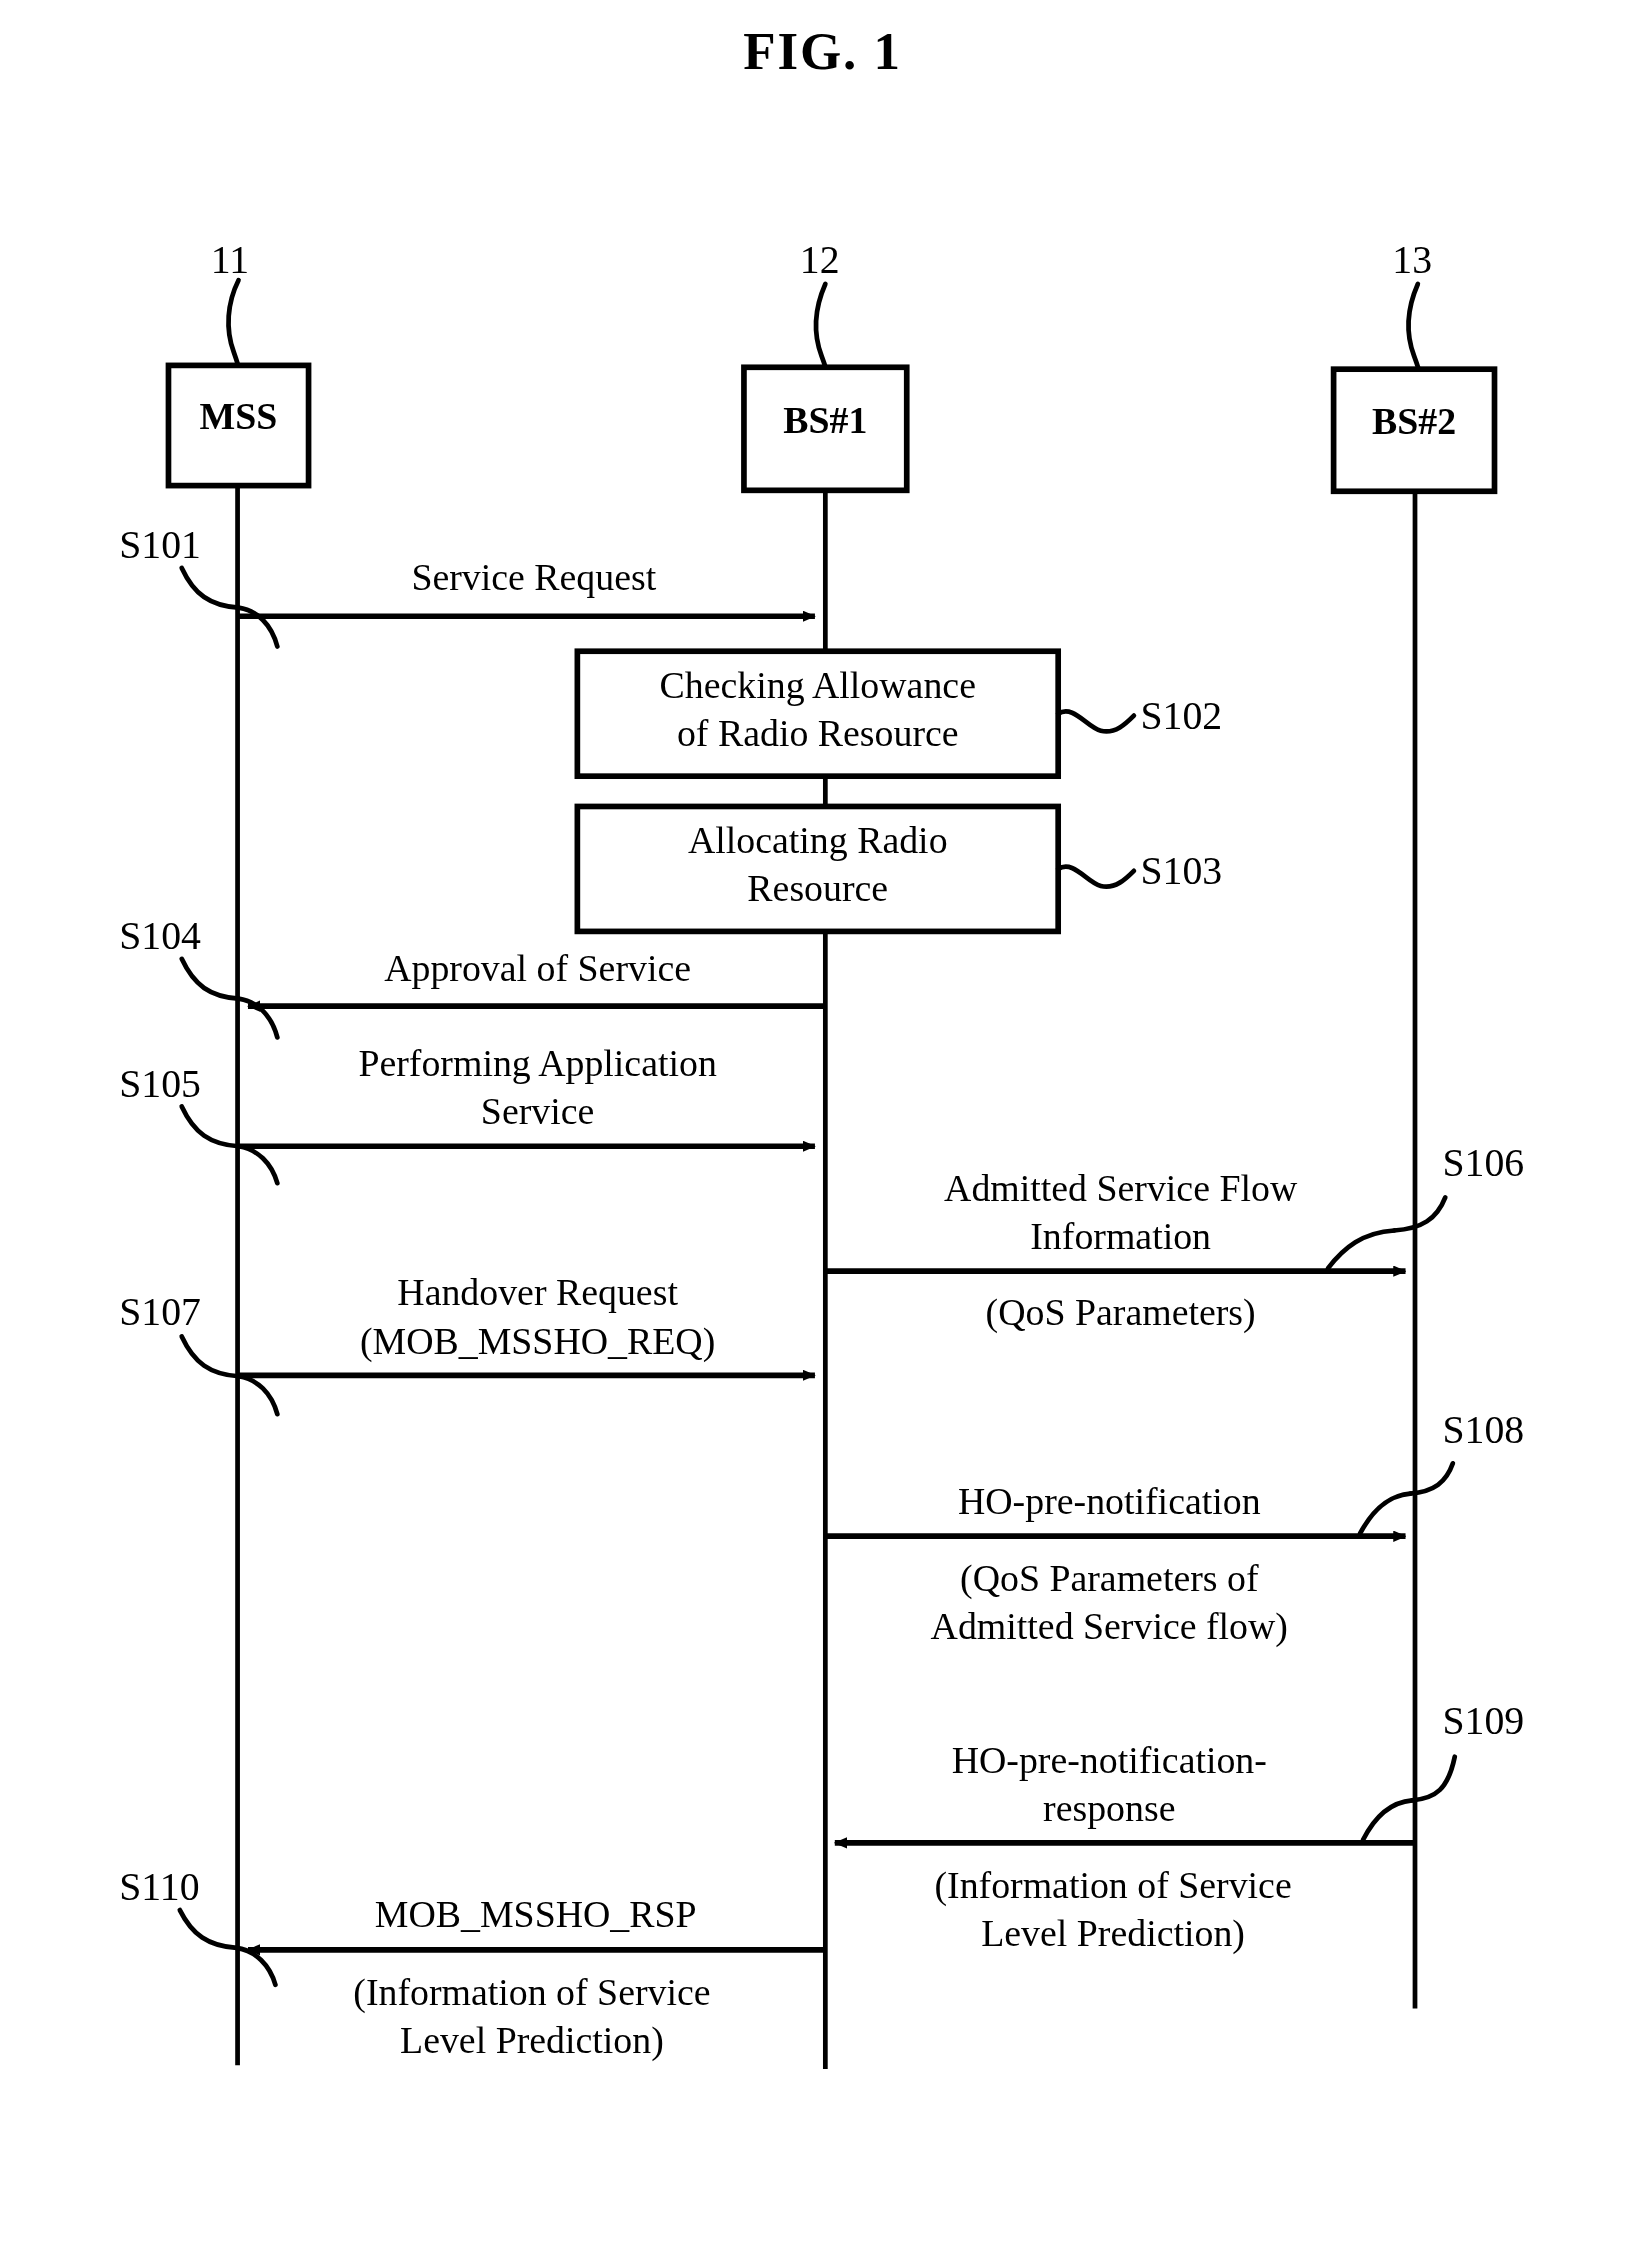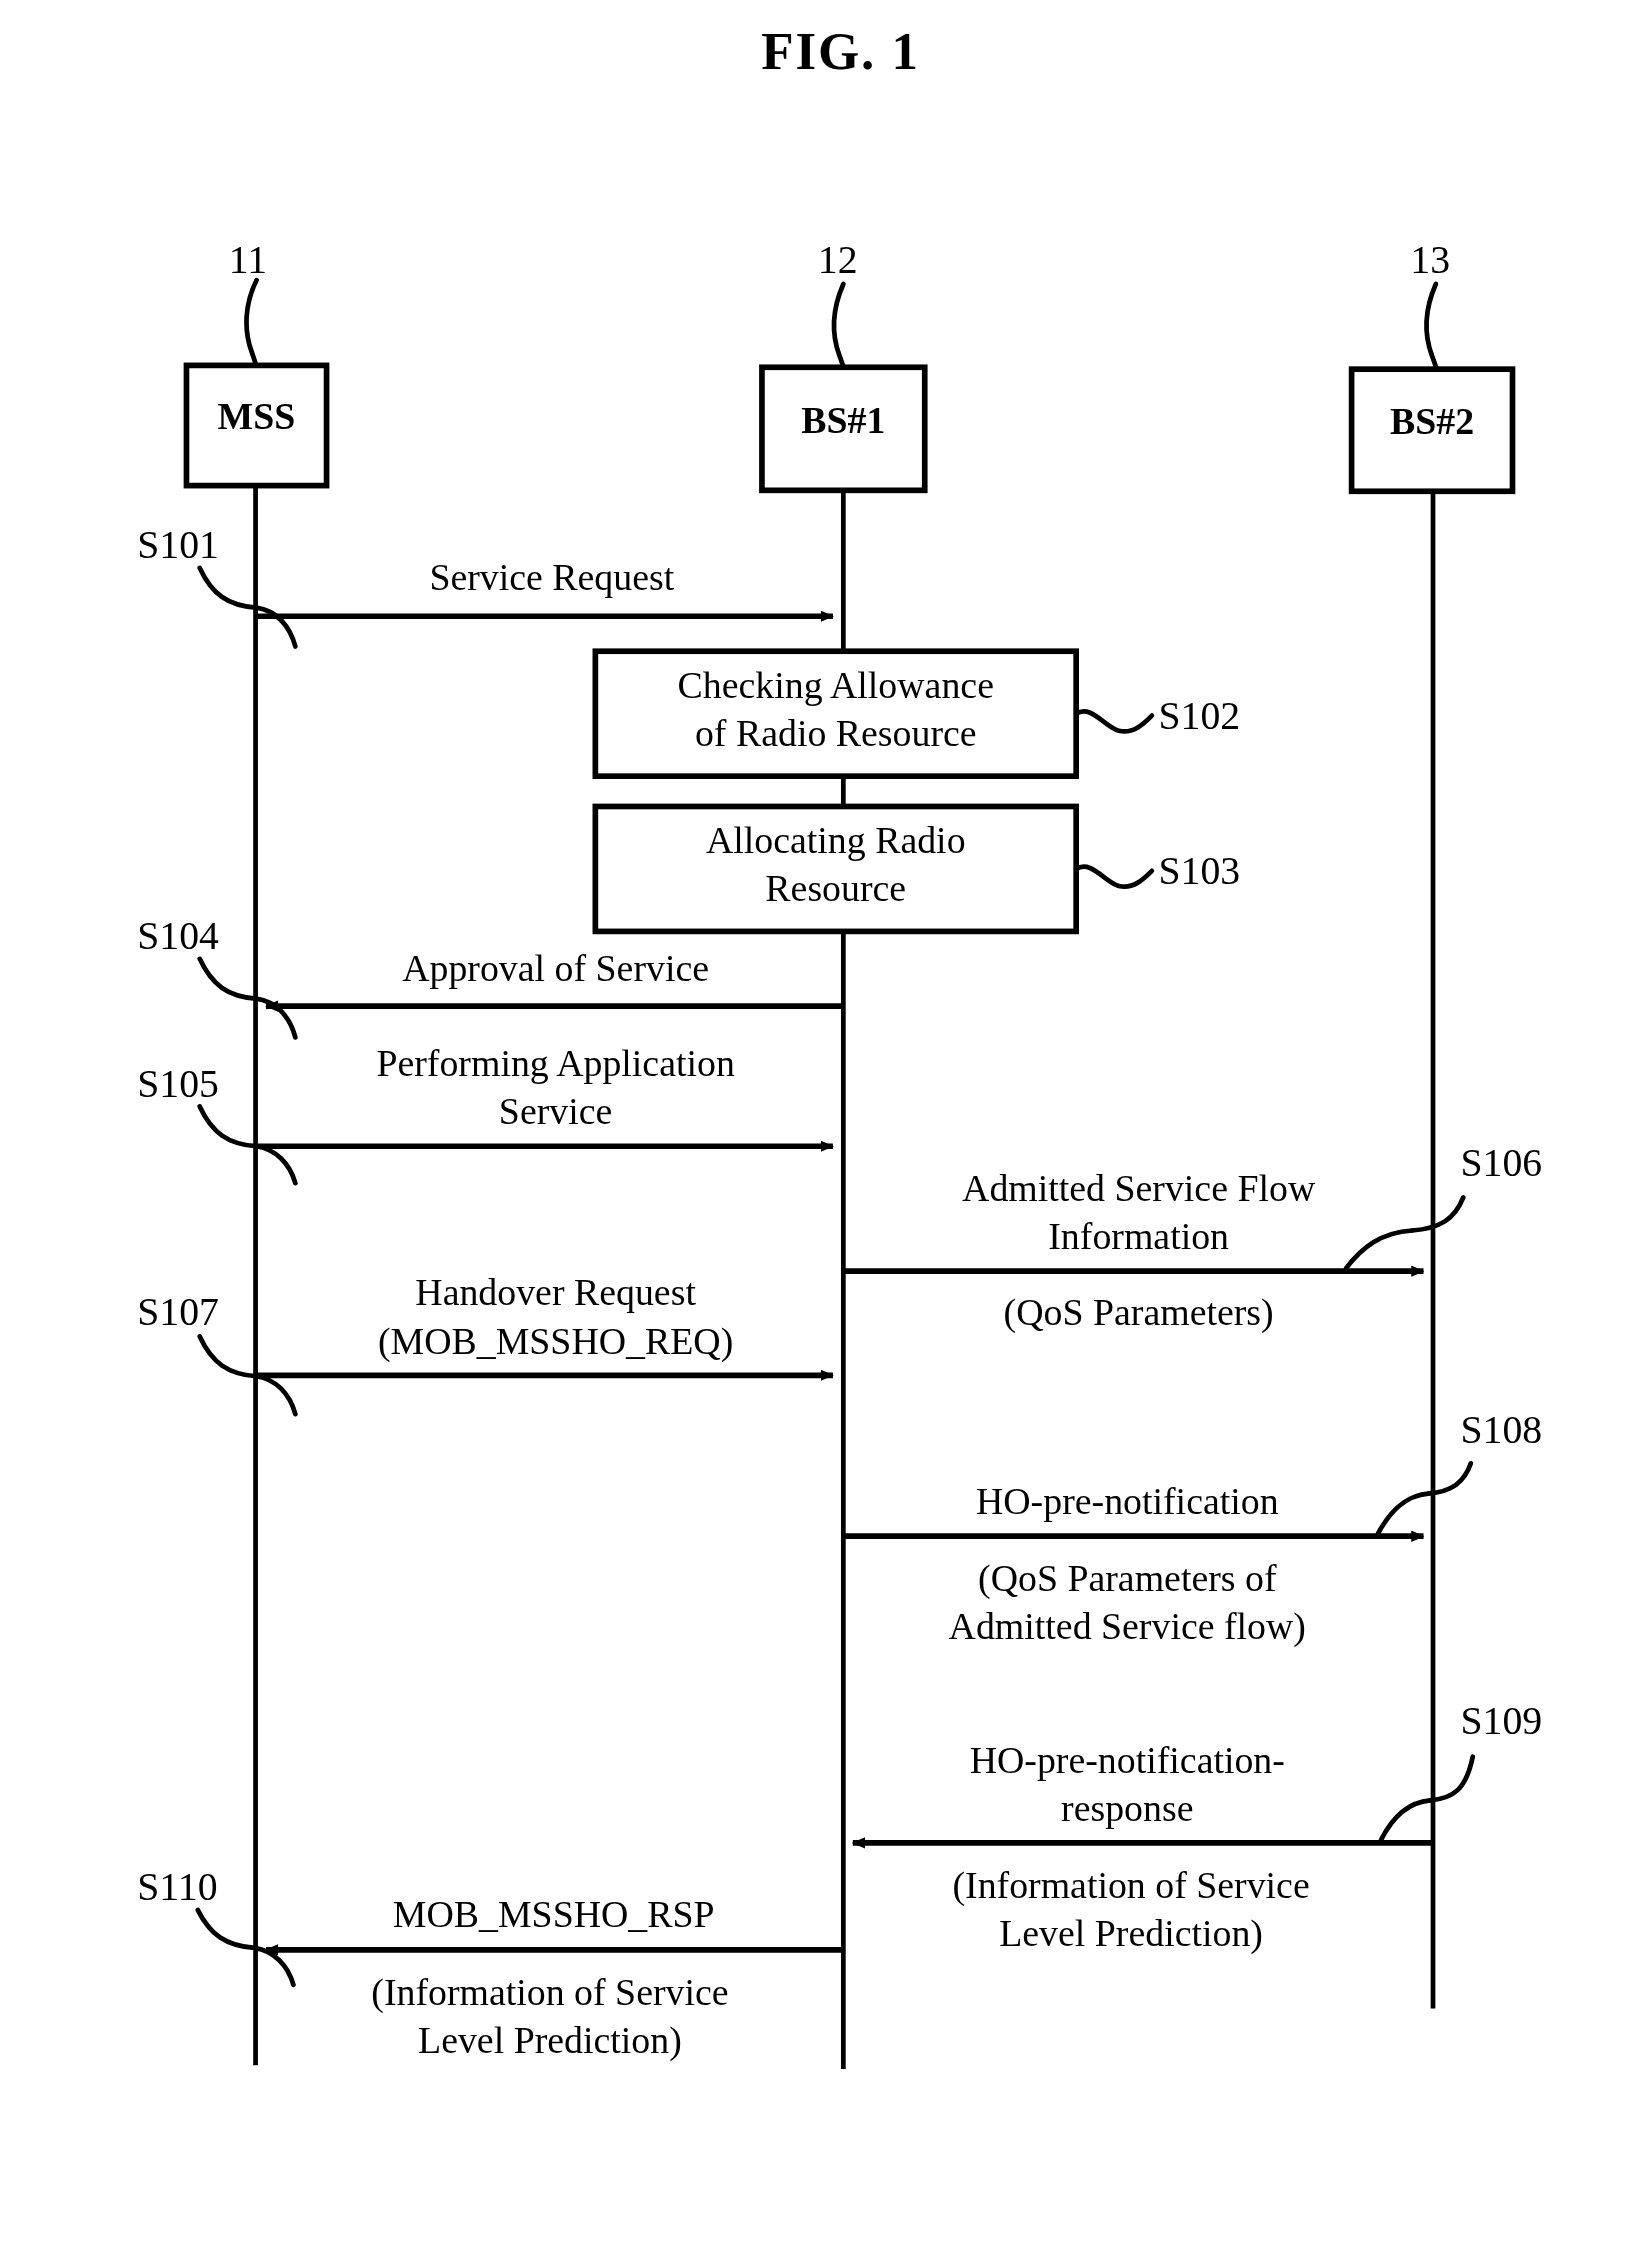--- a/index.html
+++ b/index.html
@@ -13,21 +13,20 @@
     position: relative;
     font-family: "Liberation Serif", "DejaVu Serif", serif;
     color: #000000;
     overflow: hidden;
   }
   #figure-root {
     position: absolute;
     left: 0; top: 0;
     width: 1304px;
     height: 2266px;
-    margin-left: 18px;
   }
   #figure-title {
     position: absolute;
     top: 21px;
     left: 0;
     width: 1645px;
     text-align: center;
     font-size: 53px;
     font-weight: 700;
     letter-spacing: 1.9px;

